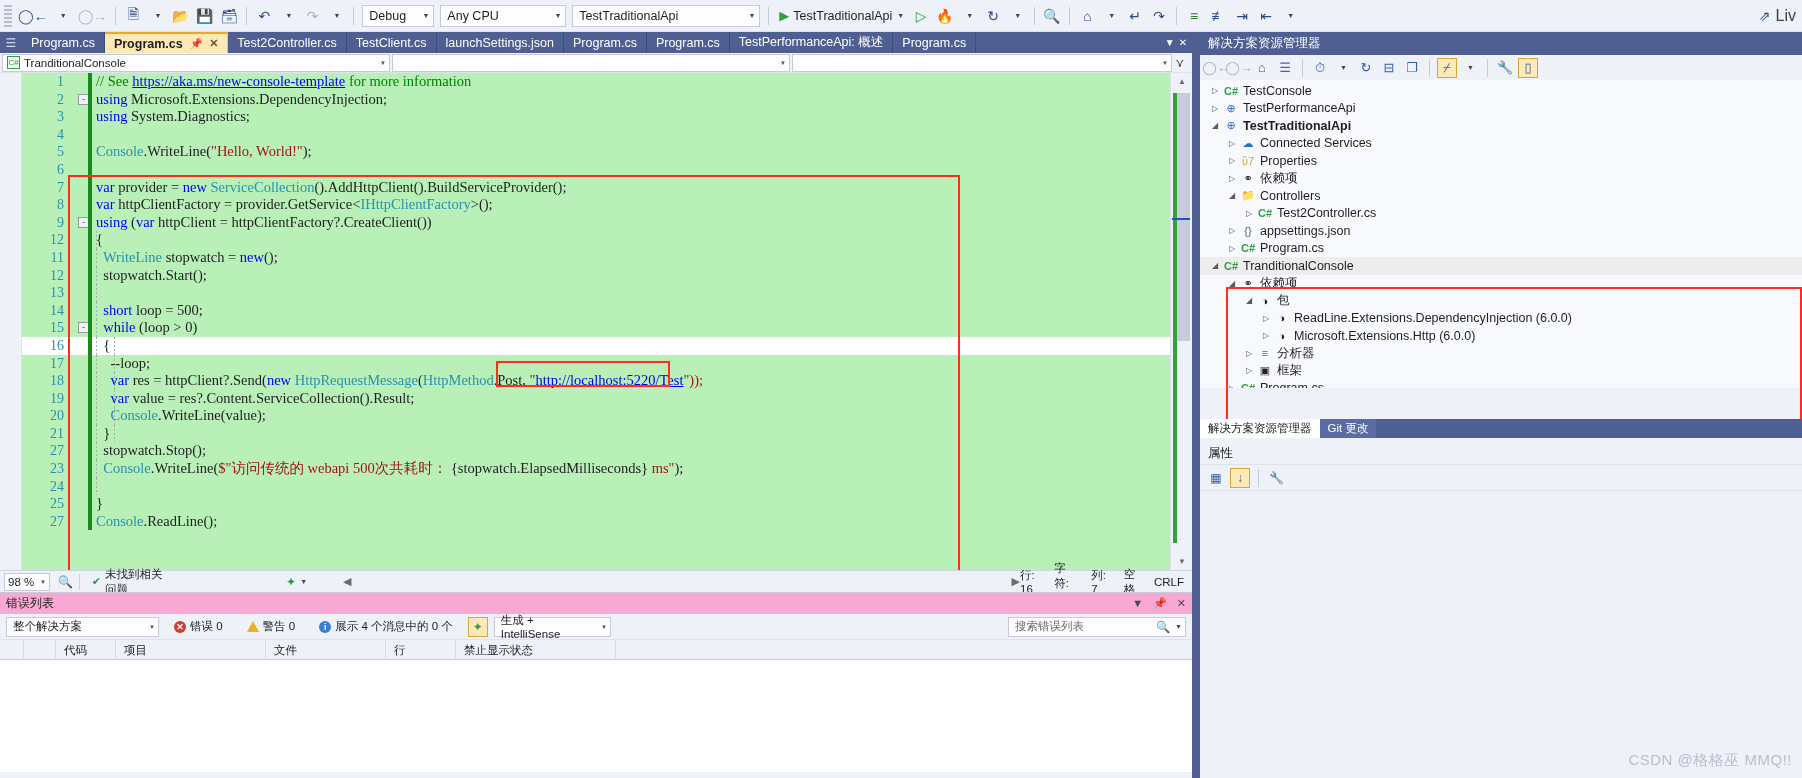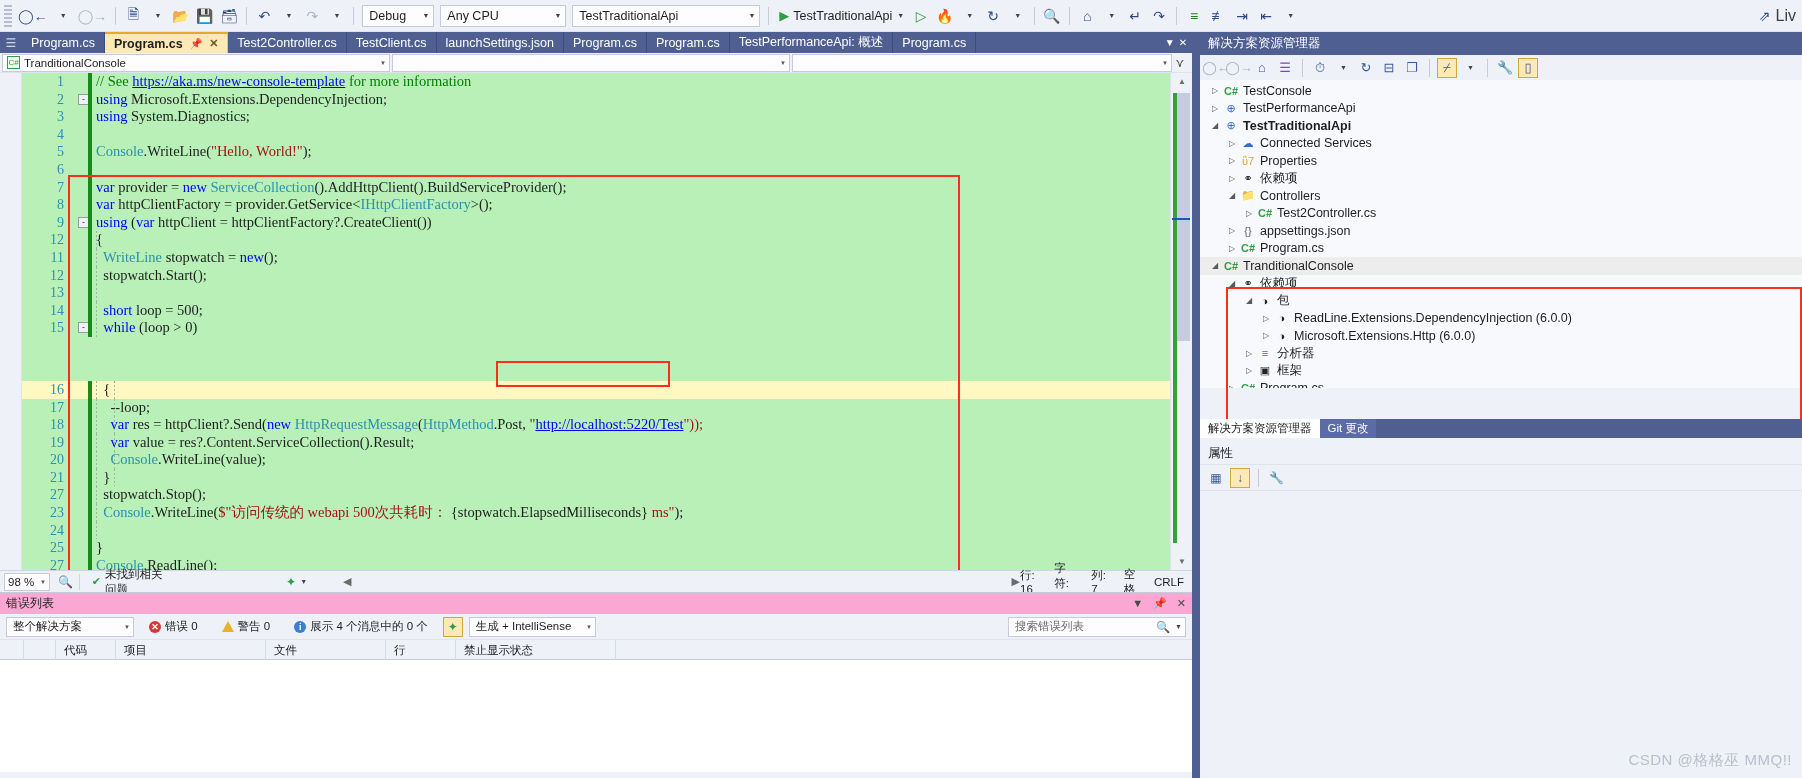--- a/index.html
+++ b/index.html
@@ -94,21 +94,21 @@
     background: #eef1f8; border-right: 1px solid #dfe3ee;
   }
   .ed-code {
     position: absolute; left: 22px; top: 0; right: 22px; bottom: 0;
     background: #b8f0b8;
     font-family: "Liberation Serif", serif; font-size: 14.5px;
   }
   .line {
     height: 17.6px; line-height: 17.6px; white-space: pre; position: relative;
   }
-  .line.current { background: #fef9c3; margin-top: 44px; }
+  .line.current { background: #ffffff; }
   .ln {
     position: absolute; left: 0; width: 42px; text-align: right;
     color: #2b91af; font-family: "Liberation Serif", serif; font-size: 14px;
   }
   .lt { position: absolute; left: 74px; }
   .glyph {
     position: absolute; left: 56px; top: 3px; width: 11px; height: 11px;
     border: 1px solid #9a9a9a; background: #eef1f8; color: #444;
     font-size: 9px; line-height: 9px; text-align: center;
     font-family: "Liberation Sans", sans-serif;
@@ -490,40 +490,40 @@
     <div class="err-title">
       <span class="ttl">错误列表</span>
       <span class="tools">
         <span>▼</span>
         <span>📌</span>
         <span>✕</span>
       </span>
     </div>
 
     <div class="err-toolbar">
-      <div class="err-combo" style="width:128px">
+      <div class="err-combo" style="width:153px">
         <span>整个解决方案</span>
         <span class="cc">▼</span>
       </div>
       <div class="err-pill">
         <span class="ic-err">✕</span>
         <span>错误 0</span>
       </div>
       <div class="err-pill">
         <span class="ic-warn"></span>
         <span>警告 0</span>
       </div>
       <div class="err-pill">
         <span class="ic-info">i</span>
         <span>展示 4 个消息中的 0 个</span>
       </div>
       <div class="err-pill" style="background:#fde9b6;border:1px solid #d0a93a;padding:0 4px">
         <span style="color:#2f9e44;font-size:12px">✦</span>
       </div>
-      <div class="err-combo" style="width:127px">
+      <div class="err-combo" style="width:117px">
         <span>生成 + IntelliSense</span>
         <span class="cc">▼</span>
       </div>
       <div class="err-search">
         <span>搜索错误列表</span>
         <span style="margin-left:auto;color:#b5862b">🔍</span>
         <span class="tb-caret" style="margin-left:4px">▼</span>
       </div>
     </div>
 

